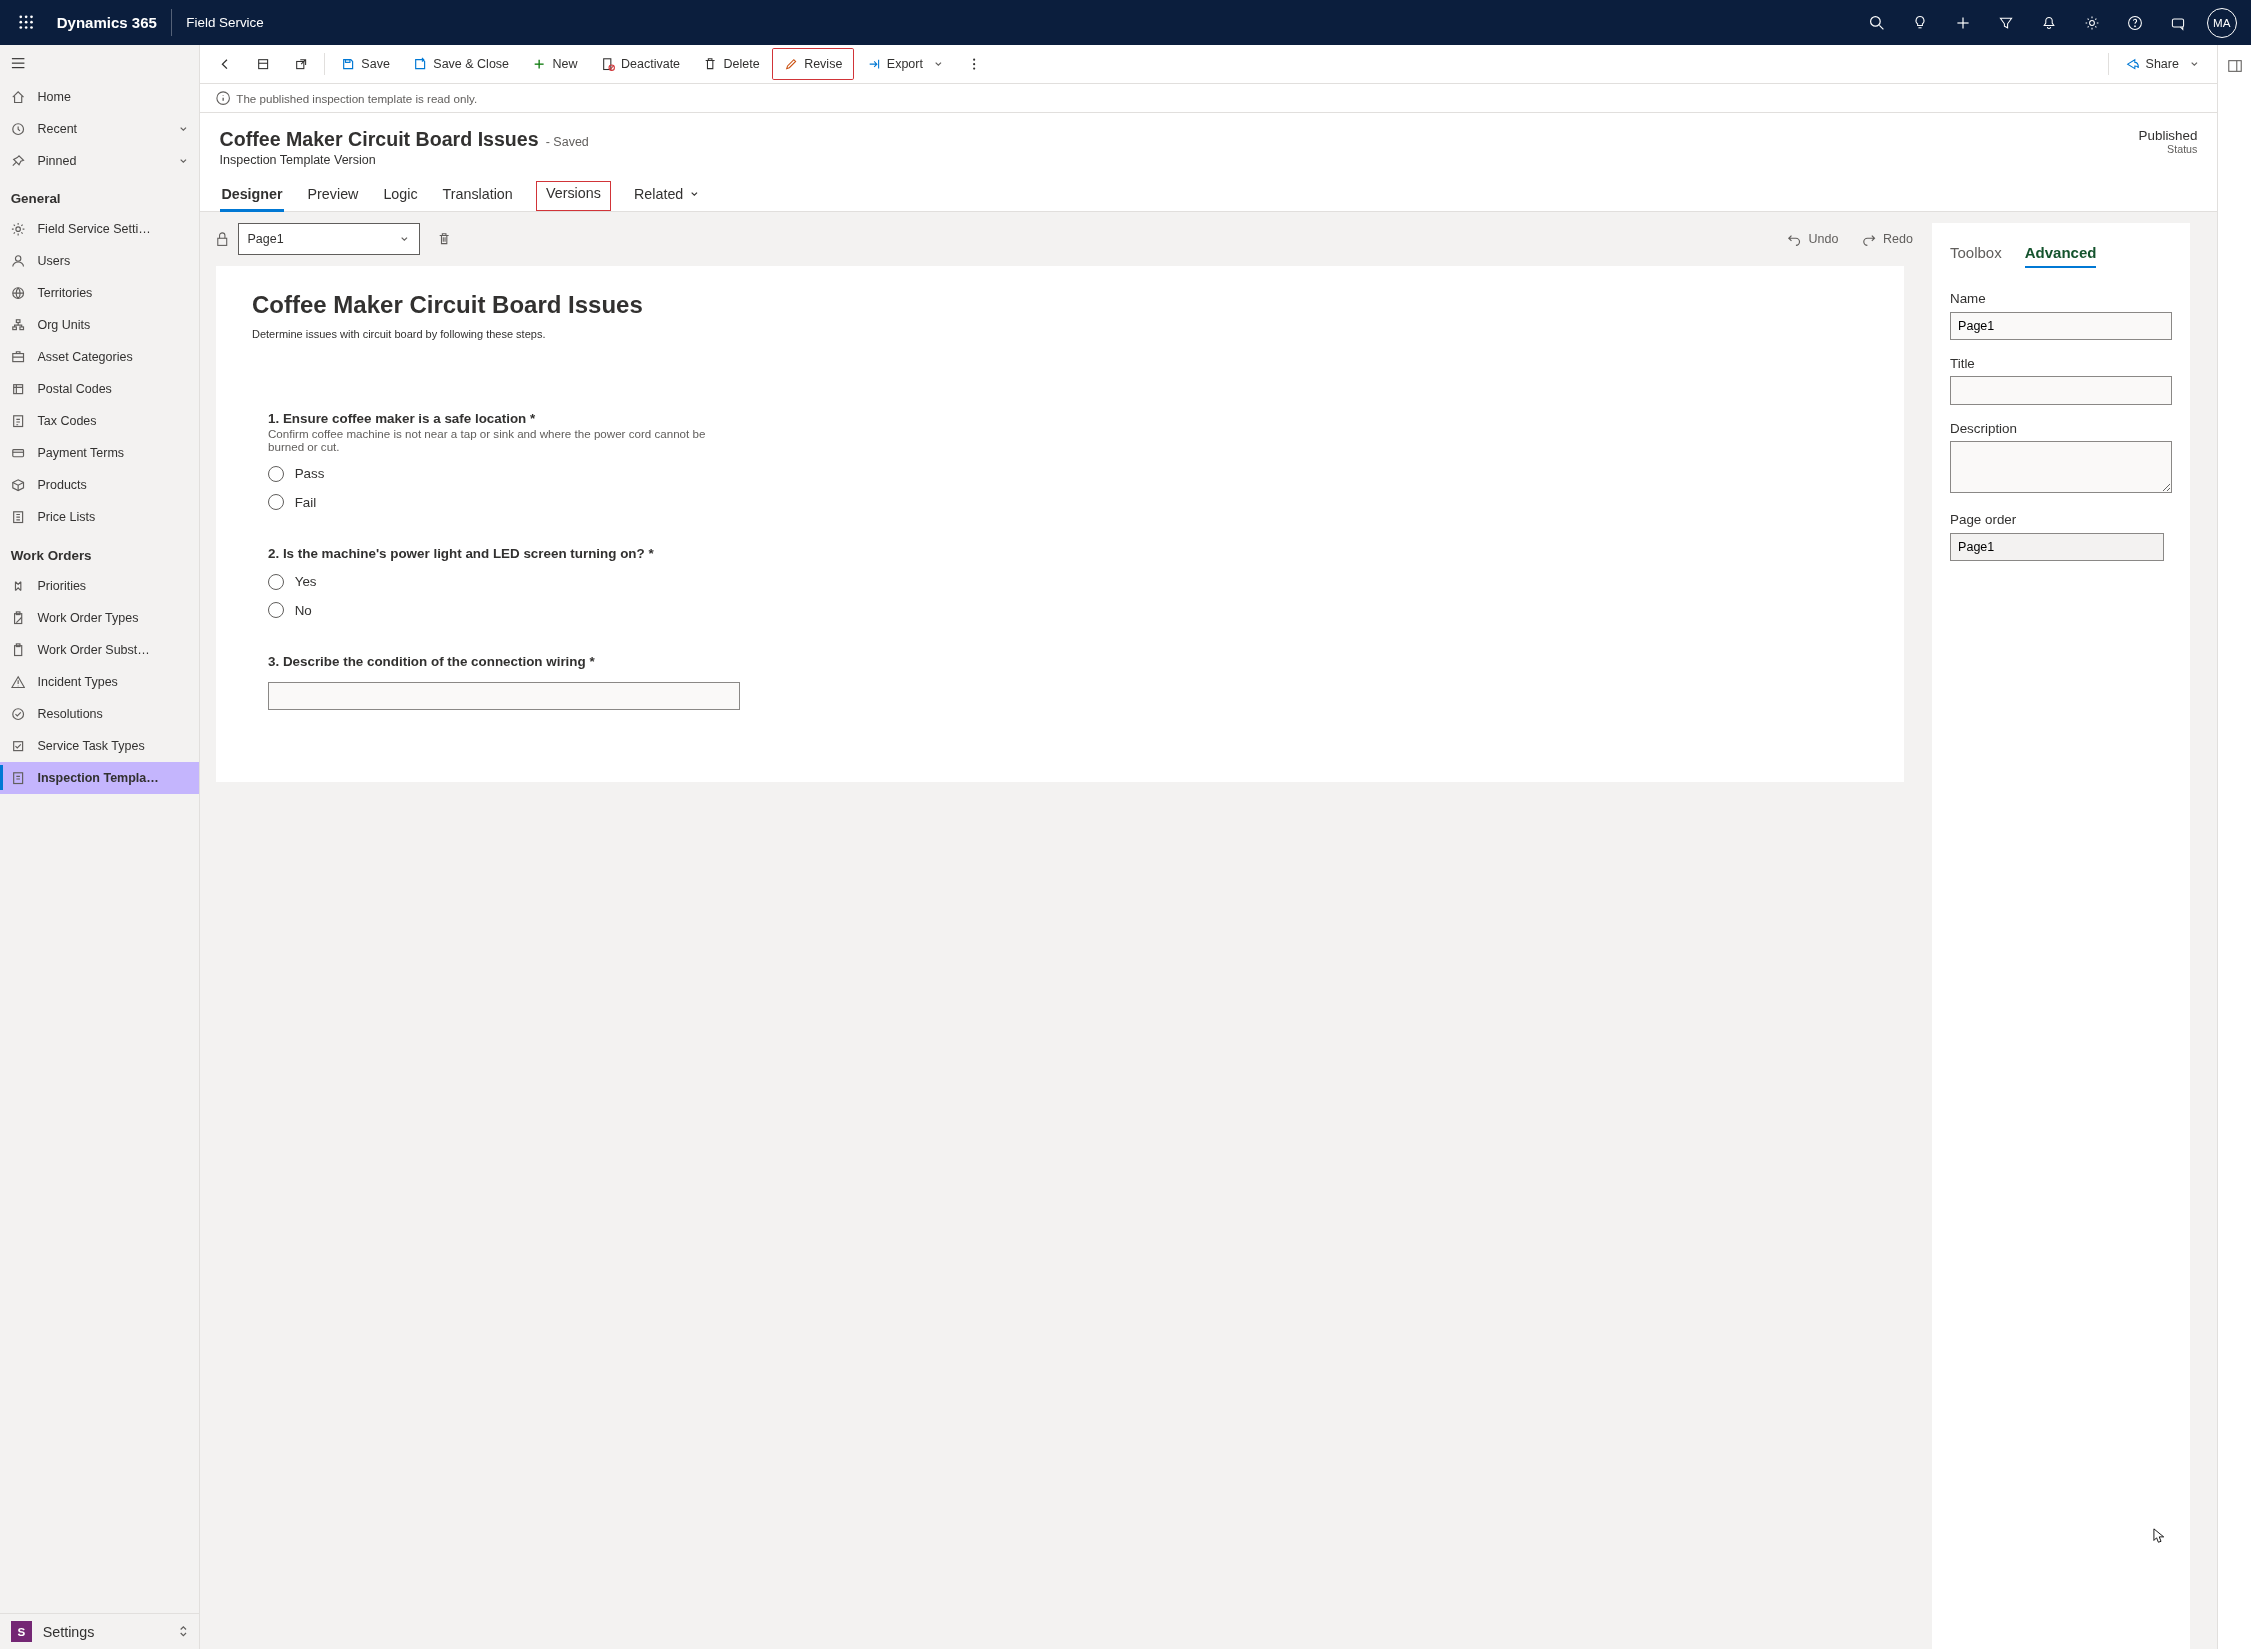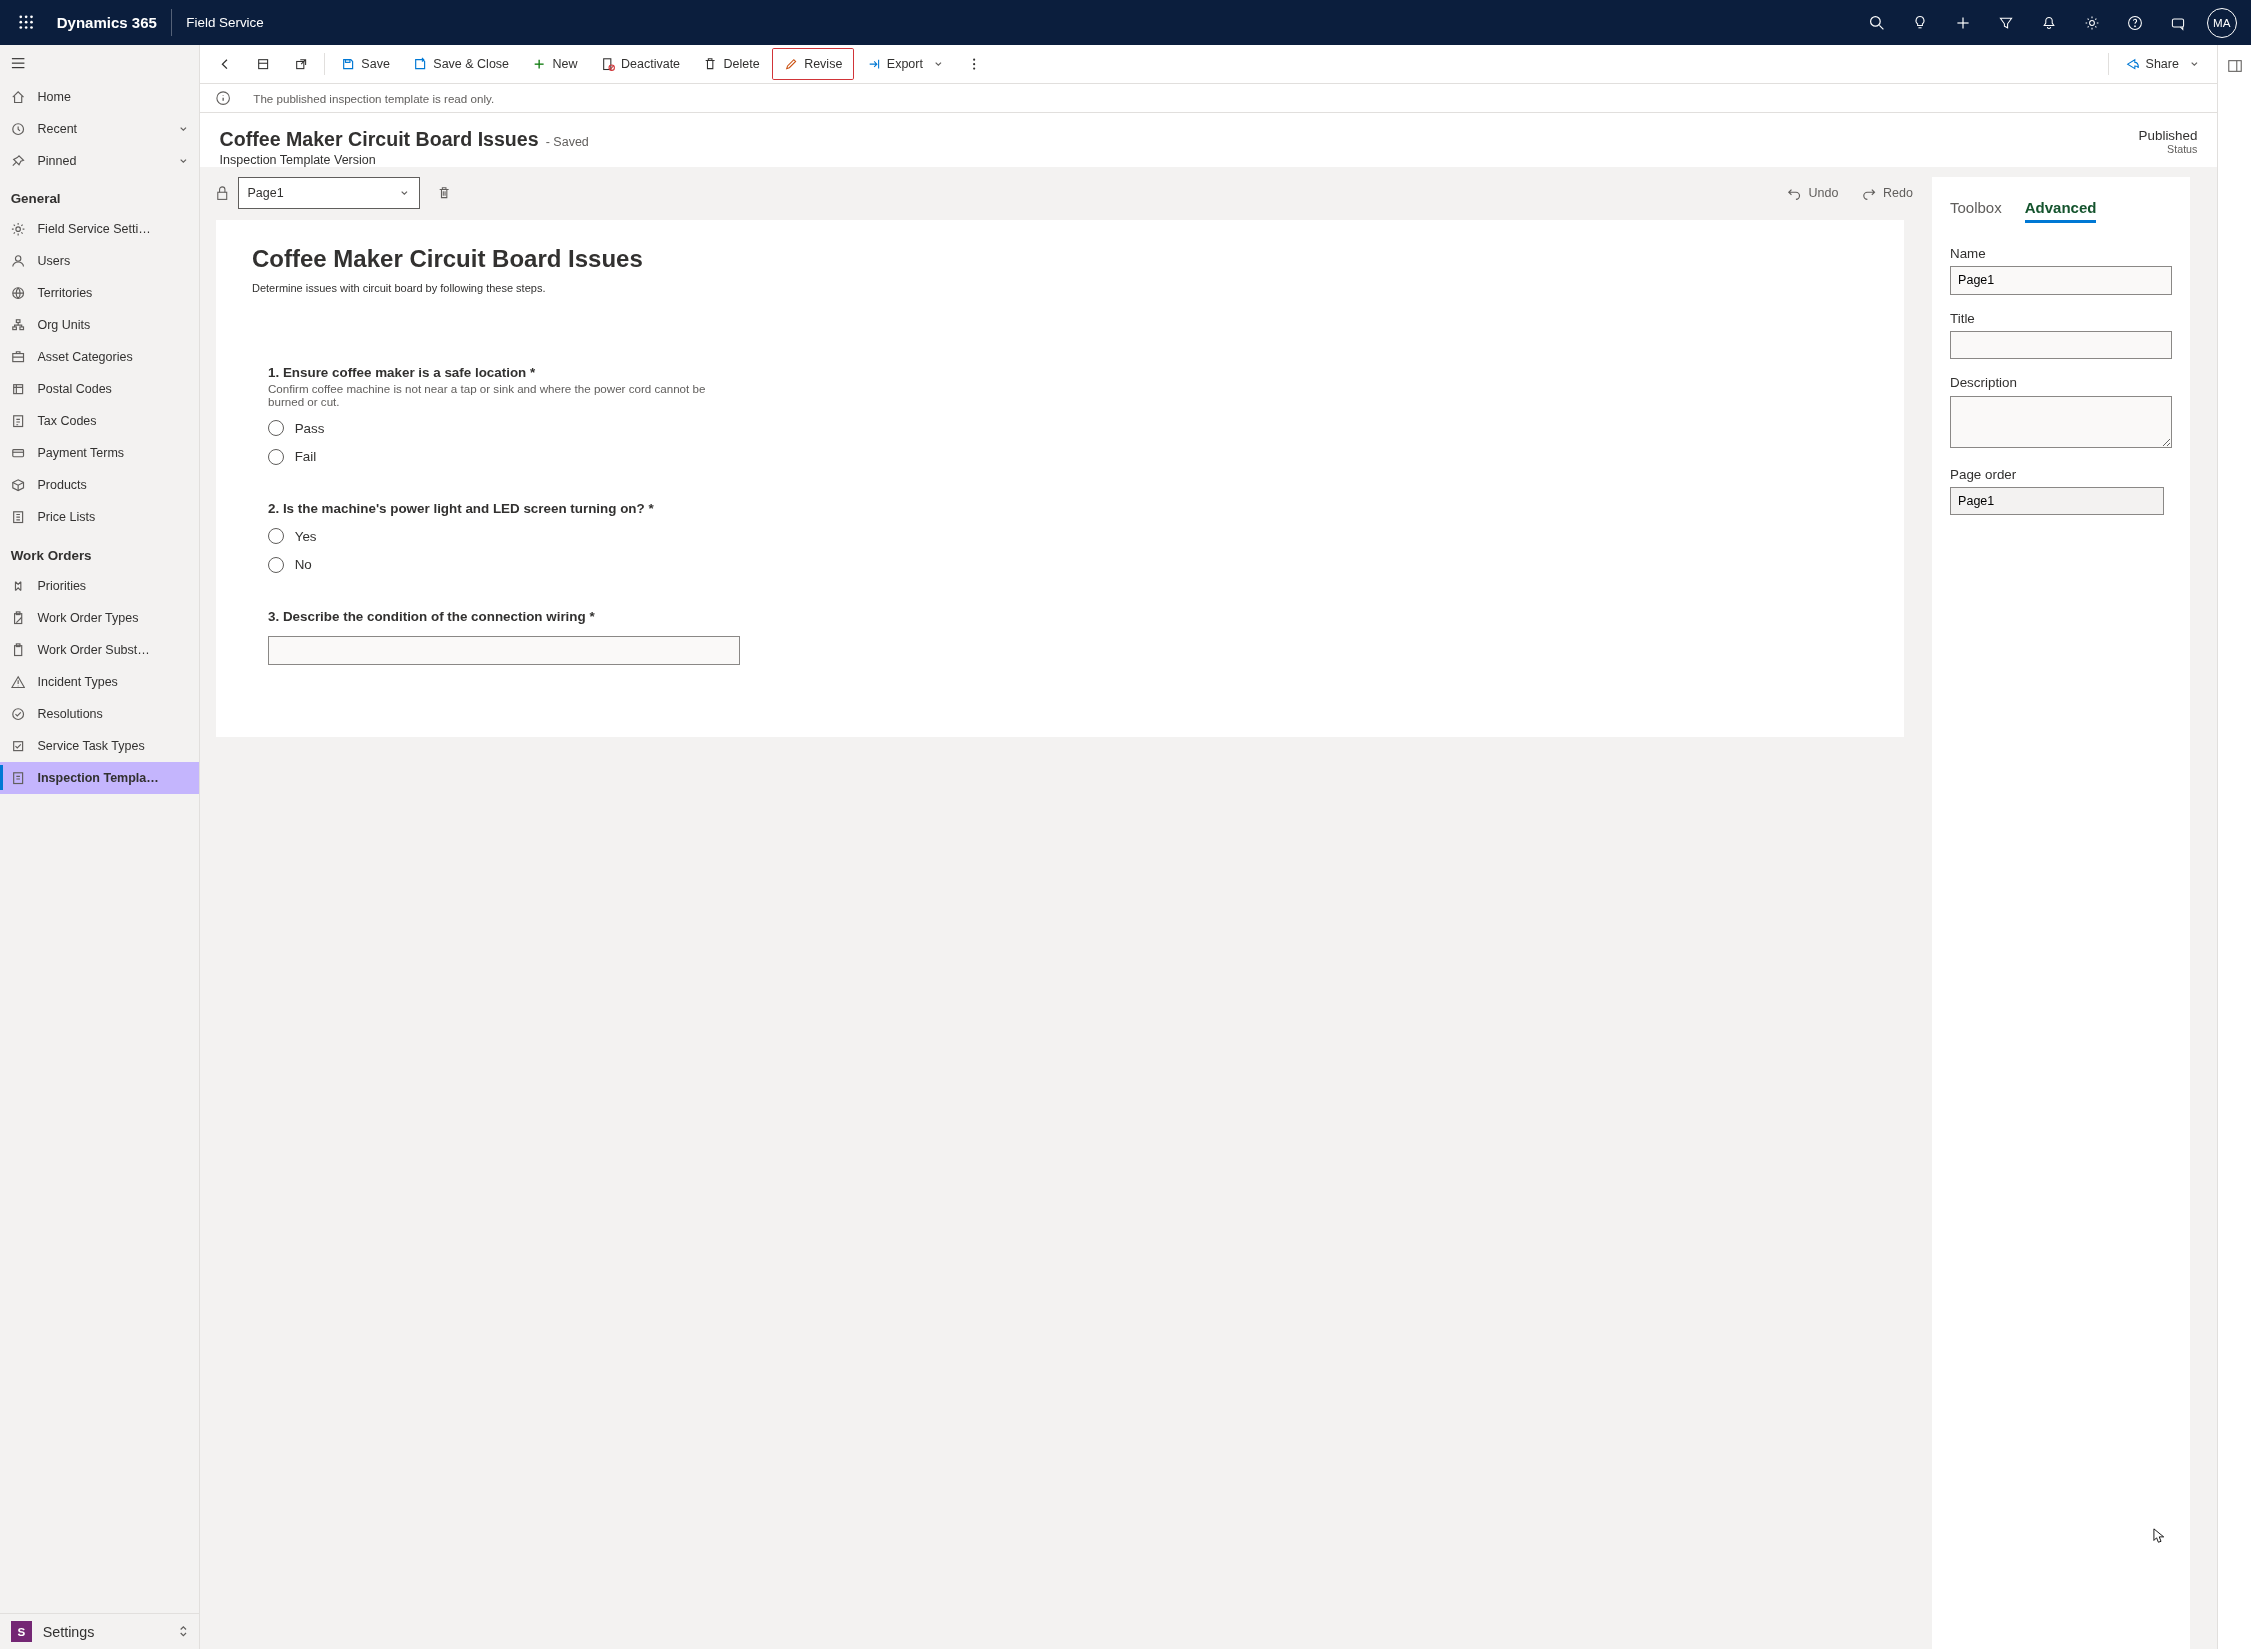--- a/index.html
+++ b/index.html
@@ -42,21 +42,21 @@
     .cmd-btn { height: 32px; display: flex; align-items: center; gap: 6px; padding: 0 10.7px; cursor: pointer; font-size: 12.5px; border-radius: 1.8px; }
     .cmd-btn.icon-only { padding: 0; width: 36px; justify-content: center; }
     .cmd-btn.highlighted { border: 1.3px solid #d13438; }
     .cmd-icon { width: 14.3px; height: 14.3px; }
     .cmd-icon svg { width: 14.3px; height: 14.3px; }
     .cmd-sep { width: 0.9px; height: 21.4px; background: #e1dfdd; margin: 0 3.6px; }
     .cmd-spacer { flex: 1; }
     .chev-sm { width: 10.7px; height: 10.7px; margin-left: 3.6px; }
 
     
-    .info-banner { background: #fff; border-bottom: 0.9px solid #e1dfdd; padding: 7.1px 16px; display: flex; align-items: center; gap: 23px; font-size: 11.6px; color: #605e5c; }
+    .info-banner { background: #fff; border-bottom: 0.9px solid #e1dfdd; padding: 7.1px 16px; display: flex; align-items: center; gap: 6px; font-size: 11.6px; color: #605e5c; }
 
     
     .record-header { padding: 14.3px 19.6px 0; display: flex; align-items: flex-start; }
     .record-title-row { display: flex; align-items: baseline; gap: 7.1px; }
     .record-title { font-size: 19.6px; font-weight: 600; }
     .record-saved { font-size: 12.5px; color: #605e5c; }
     .record-subtitle { font-size: 12.5px; color: #323130; margin-top: 1.8px; }
     .record-status { margin-left: auto; text-align: right; }
     .status-val { font-size: 13.4px; font-weight: 400; }
     .status-lbl { font-size: 10.7px; color: #605e5c; }
@@ -542,20 +542,35 @@
           <span class="record-saved">- Saved</span>
         </div>
         <div class="record-subtitle">Inspection Template Version</div>
       </div>
       <div class="record-status">
         <div class="status-val">Published</div>
         <div class="status-lbl">Status</div>
       </div>
     </div>
 
+    <div class="tabs-row">
+      <div class="tab active">Designer</div>
+      <div class="tab">Preview</div>
+      <div class="tab">Logic</div>
+      <div class="tab">Translation</div>
+      <div class="tab outlined">Versions</div>
+      <div class="tab tab-related">
+          <span>Related</span>
+          <span>
+            <svg width="10.7" height="10.7" viewBox="0 0 12 12">
+              <path d="M3 4l3 3 3-3" stroke="#323130" fill="none" stroke-width="1.3"></path>
+            </svg>
+          </span>
+        </div>
+    </div>
 
     <div class="designer-wrap">
       <div class="designer-main">
         <div class="designer-toolbar">
           <span class="lock-icon">
               <svg width="12.5" height="14.3" viewBox="0 0 14 16">
                 <rect x="2" y="7" width="10" height="8" stroke="#605e5c" fill="none" stroke-width="1.2"></rect>
                 <path d="M4 7V4a3 3 0 0 1 6 0v3" stroke="#605e5c" fill="none" stroke-width="1.2"></path>
               </svg>
             </span>

